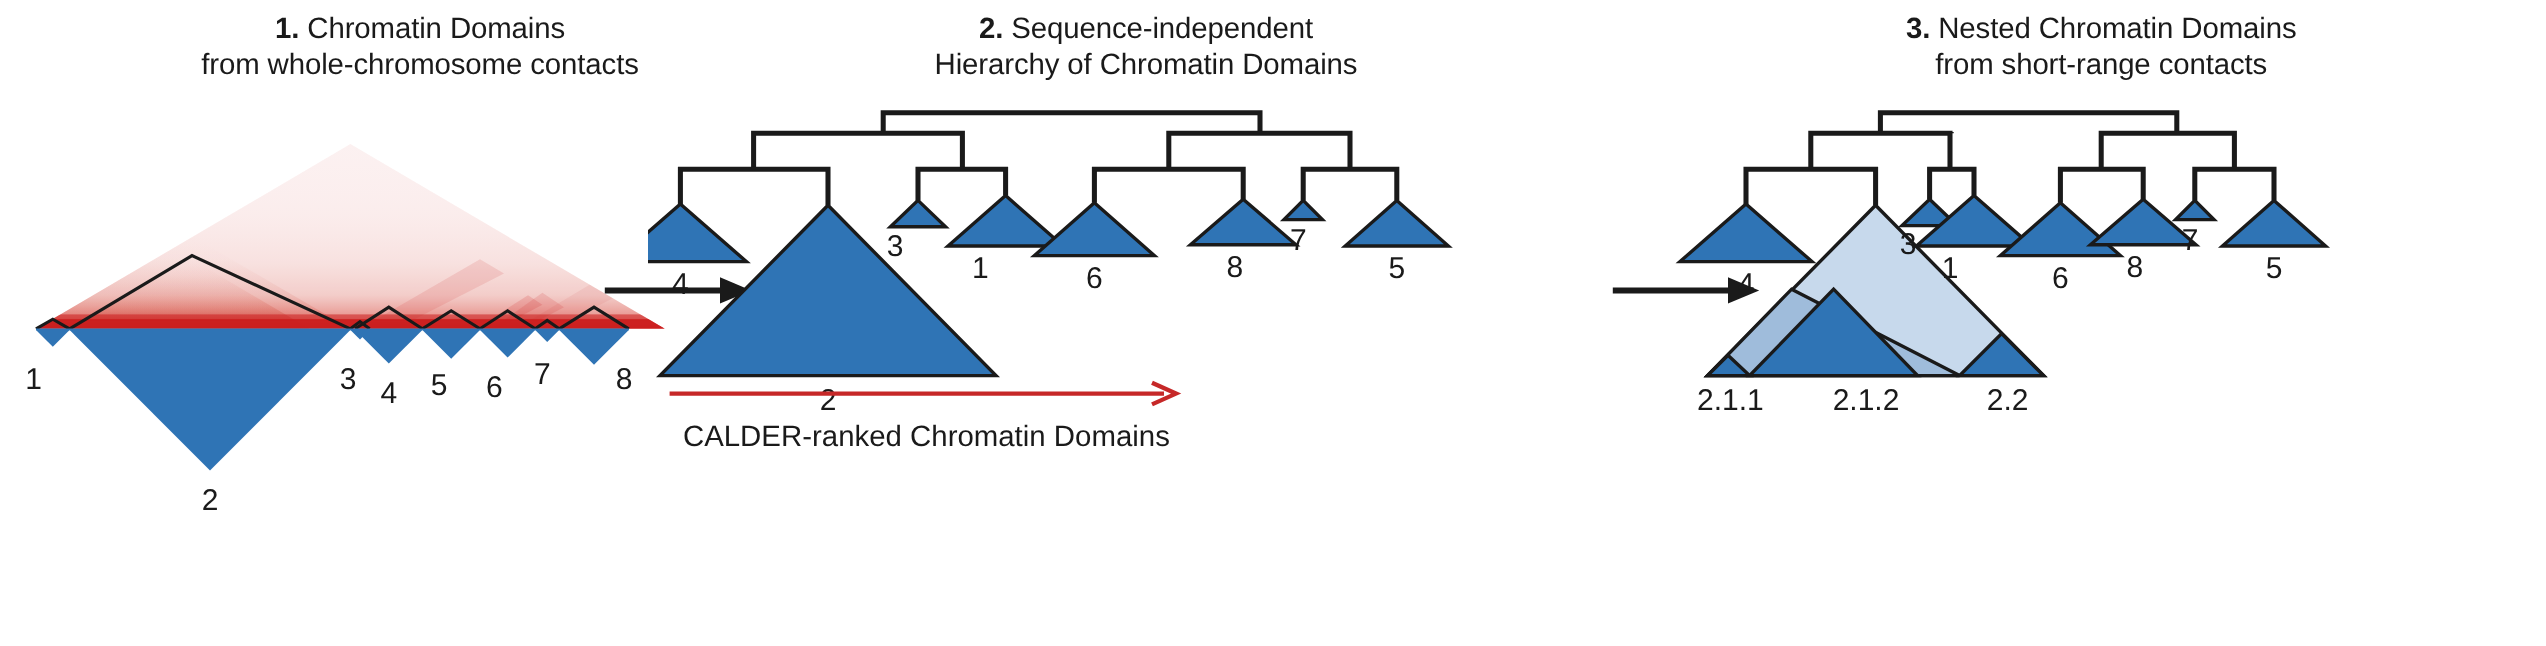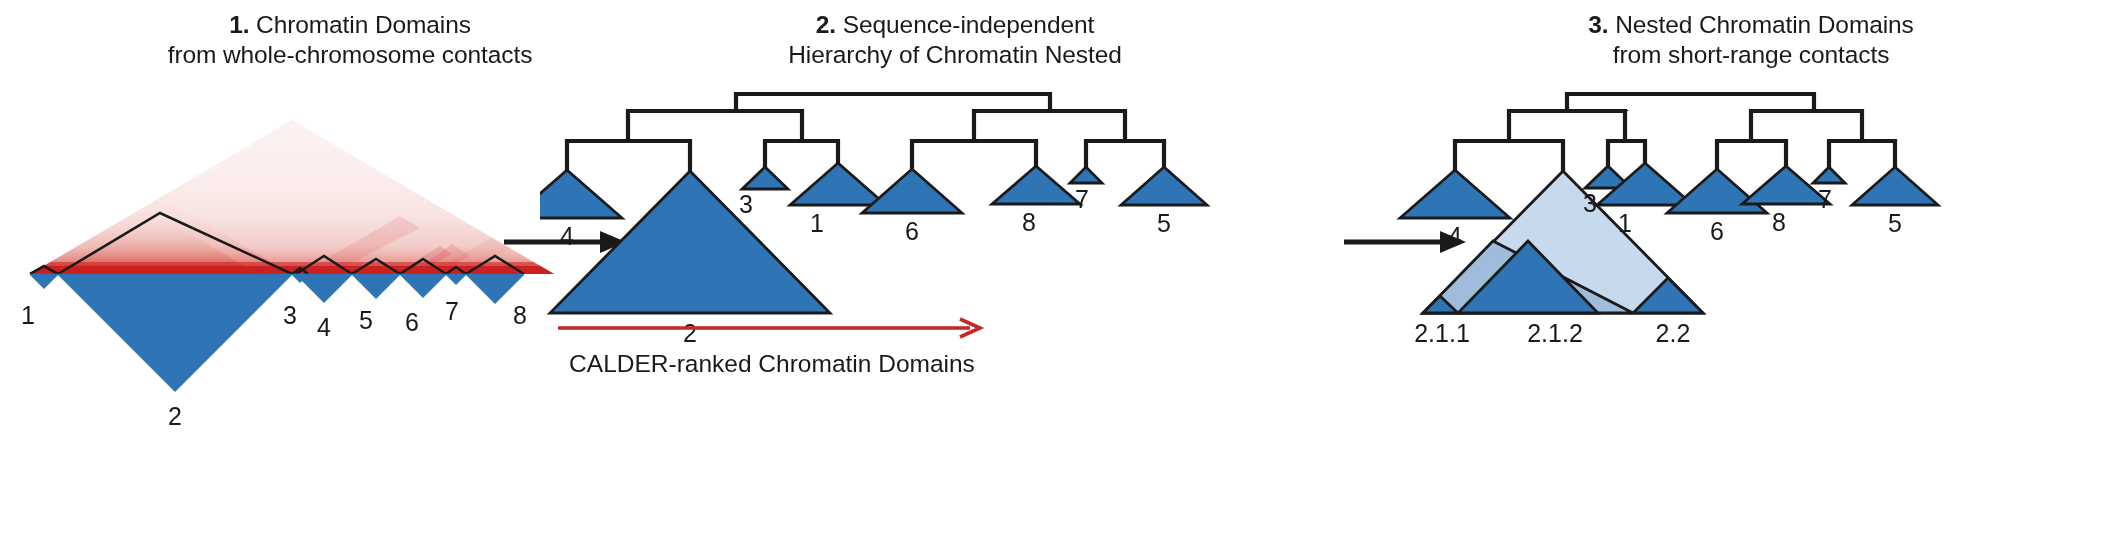--- a/index.html
+++ b/index.html
@@ -167,21 +167,21 @@
     </svg>
   </div>
 
   <svg class="arrow-between" style="left:500px; top:222px;" width="130" height="40" viewBox="0 0 130 40">
     <line x1="4" y1="20" x2="104" y2="20" stroke="#1a1a1a" stroke-width="5"></line>
     <polygon points="100,9 126,20 100,31" fill="#1a1a1a"></polygon>
   </svg>
 
   <div class="panel" id="panel-2">
     <div class="panel-title"><span class="num">2.</span> <span>Sequence-independent</span>
-<span>Hierarchy of Chromatin Nested</span></div>
+<span>Hierarchy of Chromatin Domains</span></div>
 
     <svg class="svg-layer" width="830" height="538" viewBox="0 0 830 538">
 
       <g fill="none" stroke="#1a1a1a" stroke-width="4.2" stroke-linecap="butt" stroke-linejoin="miter">
 
         <path d="M 196,111 L 196,94 L 510,94 L 510,111"></path>
 
         <path d="M 88,141 L 88,111 L 262,111 L 262,141"></path>
 
         <path d="M 27,170 L 27,141 L 150,141 L 150,171"></path>

